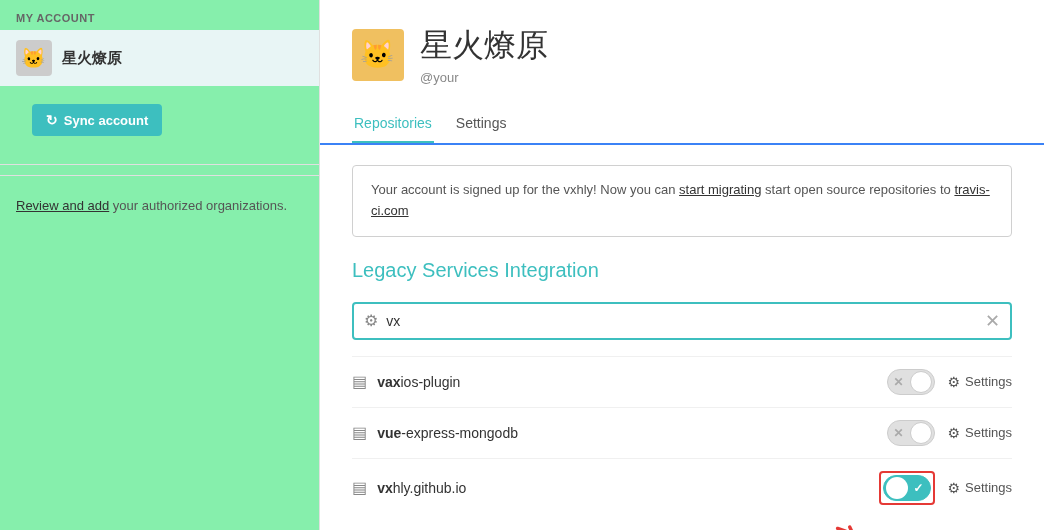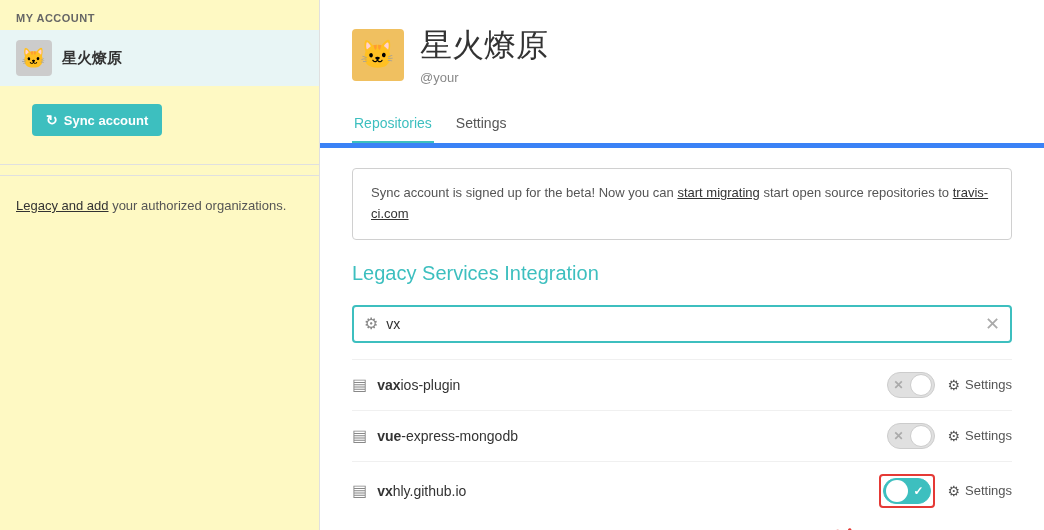--- a/index.html
+++ b/index.html
@@ -1,40 +1,40 @@
 <!DOCTYPE html>
 <html><head>
   <meta charset="utf-8">
   <style>
     * { box-sizing: border-box; margin: 0; padding: 0; }
     body { font-family: -apple-system, BlinkMacSystemFont, 'Segoe UI', sans-serif; font-size: 14px; color: #333; background: #fff; display: flex; height: 530px; overflow: hidden; }
 
     
-    .sidebar { width: 320px; min-width: 320px; border-right: 1px solid #e0e0e0; padding: 0; background: #fef9c3; }
+    .sidebar { width: 320px; min-width: 320px; border-right: 1px solid #e0e0e0; padding: 0; background: #86efac; }
     .sidebar-my-account { font-size: 11px; font-weight: 700; color: #666; padding: 12px 16px 6px; letter-spacing: 0.5px; text-transform: uppercase; }
     .user-item { display: flex; align-items: center; gap: 10px; padding: 10px 16px; background: #e8f5f5; cursor: pointer; }
     .user-avatar { width: 36px; height: 36px; border-radius: 4px; background: #ccc; overflow: hidden; display: flex; align-items: center; justify-content: center; font-size: 20px; }
     .user-name { font-size: 15px; font-weight: 600; color: #333; }
     .sync-btn { display: flex; align-items: center; gap: 6px; margin: 10px 16px; padding: 8px 14px; background: #3dbfbf; color: #fff; border: none; border-radius: 4px; cursor: pointer; font-size: 13px; font-weight: 600; }
     .sync-icon { font-size: 14px; }
     .sidebar-divider { border: none; border-top: 1px solid #e0e0e0; margin: 10px 0; }
     .sidebar-section { padding: 10px 16px; }
     .sidebar-section-title { font-size: 11px; font-weight: 700; color: #666; text-transform: uppercase; letter-spacing: 0.5px; margin-bottom: 4px; }
     .sidebar-section-text { font-size: 13px; color: #555; line-height: 1.5; }
     .sidebar-link { color: #333; text-decoration: underline; cursor: pointer; font-size: 13px; }
 
     
     .main { flex: 1; padding: 0; overflow-y: auto; }
     .profile-header { display: flex; align-items: center; gap: 16px; padding: 24px 32px 16px; }
     .profile-avatar { width: 52px; height: 52px; border-radius: 4px; background: #f0c060; display: flex; align-items: center; justify-content: center; font-size: 28px; }
     .profile-info .profile-name { font-size: 32px; font-weight: 400; color: #333; }
     .profile-info .profile-handle { font-size: 13px; color: #888; margin-top: 2px; }
 
     
-    .tabs { display: flex; border-bottom: 5px solid #3b82f6; padding: 0 32px; margin-top: 4px; }
+    .tabs { display: flex; border-bottom: 2px solid #3b82f6; padding: 0 32px; margin-top: 4px; }
     .tab { padding: 10px 2px; margin-right: 20px; font-size: 14px; cursor: pointer; color: #555; border-bottom: 2px solid transparent; }
     .tab.active { color: #3dbfbf; border-bottom: 2px solid #3dbfbf; font-weight: 500; }
 
     
     .content { padding: 20px 32px; }
     .beta-notice { border: 1px solid #d0d0d0; border-radius: 4px; padding: 14px 18px; margin-bottom: 22px; font-size: 13px; color: #555; line-height: 1.6; background: #fff; }
     .beta-notice a { color: #333; text-decoration: underline; }
 
     .section-title { font-size: 20px; color: #3dbfbf; font-weight: 400; margin-bottom: 20px; }
 
@@ -80,42 +80,42 @@
   <div style="padding: 8px 16px;">
     <button class="sync-btn">
       <span class="sync-icon">↻</span>
       <span>Sync account</span>
     </button>
   </div>
   <hr class="sidebar-divider">
   <hr class="sidebar-divider">
   <div class="sidebar-section">
     <div class="sidebar-section-text">
-      <span class="sidebar-link">Legacy and add</span><span> your authorized organizations.</span>
+      <span class="sidebar-link">Review and add</span><span> your authorized organizations.</span>
     </div>
   </div>
 </div>
 
 <div class="main">
   <div class="profile-header">
     <div class="profile-avatar">🐱</div>
     <div class="profile-info">
       <div class="profile-name">星火燎原</div>
       <div class="profile-handle">@your</div>
     </div>
   </div>
 
   <div class="tabs">
     <div class="tab active">Repositories</div>
     <div class="tab">Settings</div>
   </div>
 
   <div class="content">
     <div class="beta-notice">
-      <span>Sync account is signed up for the beta! Now you can </span><a>start migrating</a><span> start open source repositories to </span><a>travis-ci.com</a>
+      <span>Your account is signed up for the vxhly! Now you can </span><a>start migrating</a><span> start open source repositories to </span><a>travis-ci.com</a>
     </div>
 
     <div class="section-title">Legacy Services Integration</div>
 
     <div class="search-box">
       <span class="search-icon">⚙</span>
       <input class="search-input" type="text" value="vx" style="">
       <span class="search-clear">✕</span>
     </div>
 

